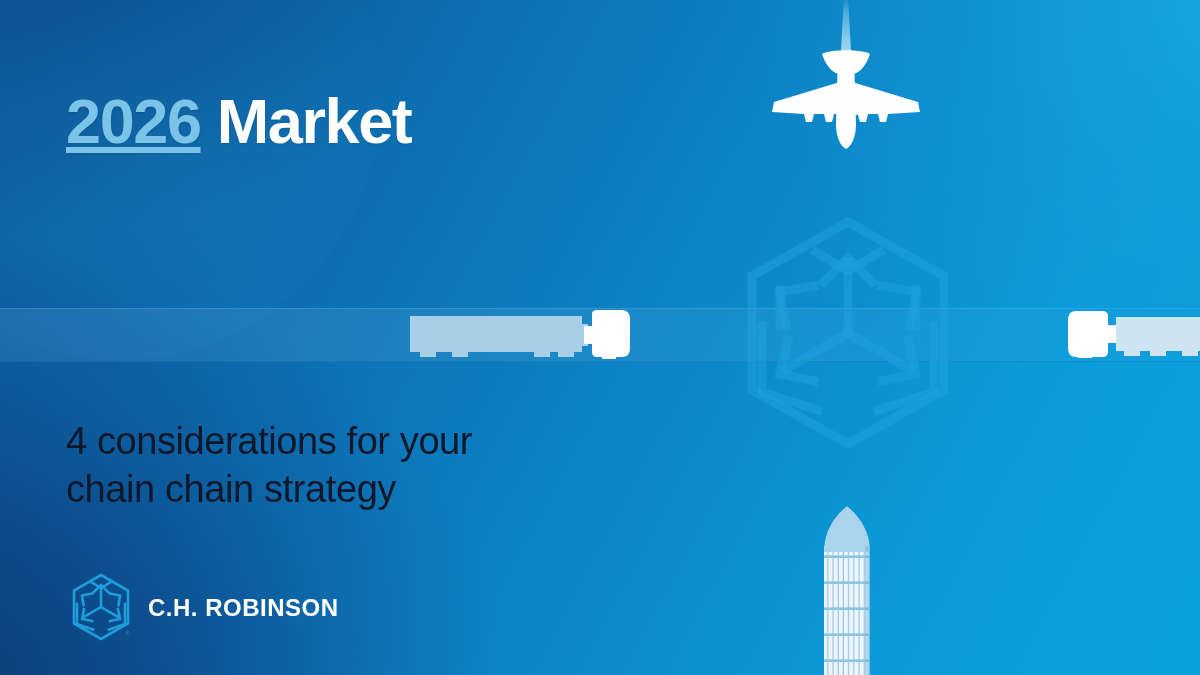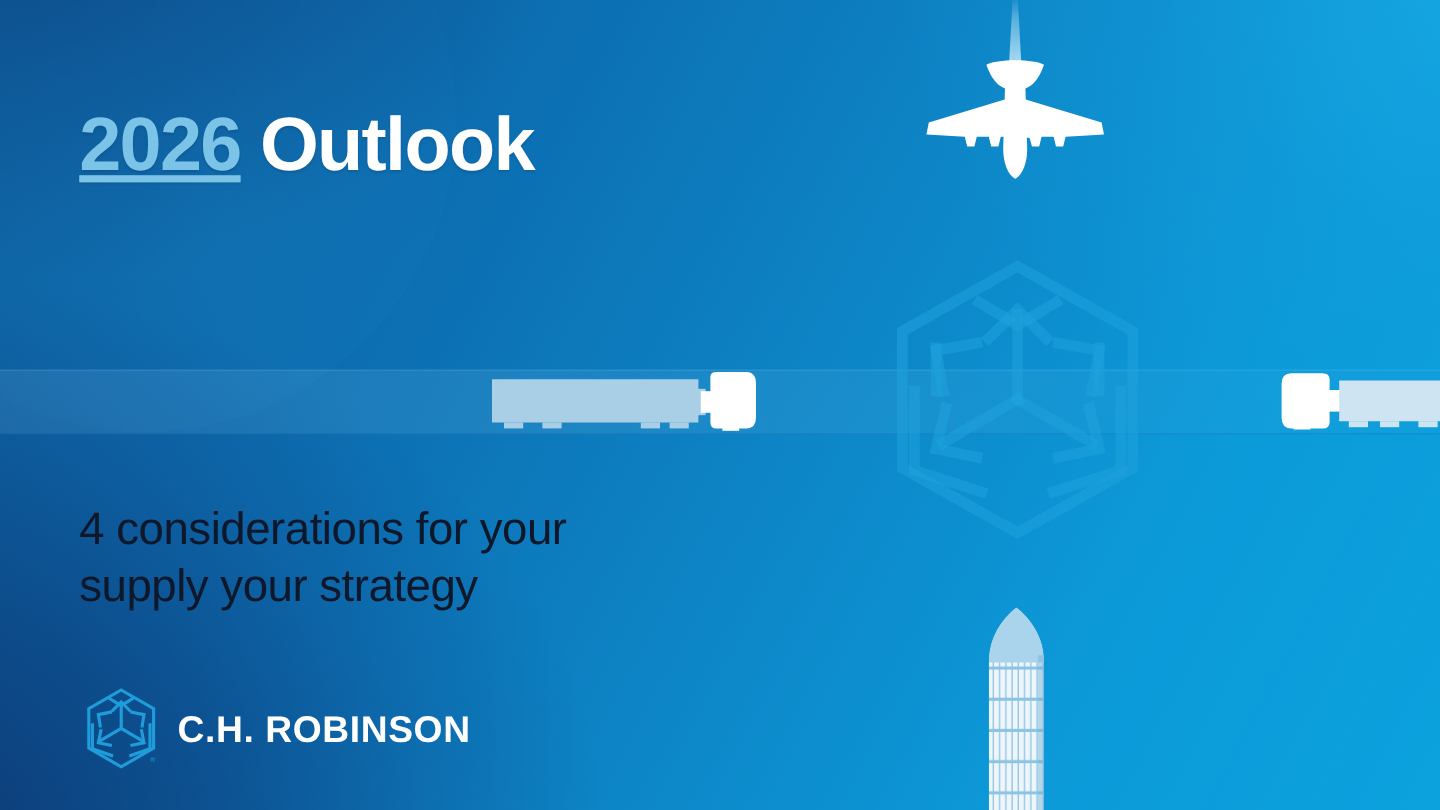--- a/index.html
+++ b/index.html
@@ -136,21 +136,21 @@
     display: flex;
     align-items: center;
     gap: 16px;
   }
   .logo-mark {
     width: 62px;
     height: 70px;
     flex: none;
   }
   .logo-word {
-    font-size: 31px;
+    font-size: 24px;
     font-weight: 700;
     letter-spacing: 0.5px;
     color: #ffffff;
     white-space: nowrap;
   }
 
   
   .watermark {
     position: absolute;
     left: 736px;
@@ -310,26 +310,26 @@
       <rect x="0" y="40" width="58" height="129" fill="url(#winPat)"></rect>
 
       <path d="M29,0 C42,10 52,26 52,44 L52,46 L6,46 L6,44 C6,26 16,10 29,0 Z" fill="#a9d4ec"></path>
 
       <rect x="47" y="40" width="11" height="129" fill="#6fb2da" fill-opacity="0.45"></rect>
       <rect x="0" y="40" width="4" height="129" fill="#cfe6f5" fill-opacity="0.55"></rect>
     </g>
   </svg>
 
   <div class="headline">
-    <span class="year">2026</span><span> Outlook</span><br>
+    <span class="year">2026</span><span> Market</span><br>
   </div>
 
   <div class="subtitle">
     <span>4 considerations for your</span><br>
-    <span>supply your strategy</span>
+    <span>chain chain strategy</span>
   </div>
 
   <div class="logo">
     <svg class="logo-mark" viewBox="0 0 62 70" aria-hidden="true">
       <g fill="none" stroke="#1f9ddb" stroke-width="2.6" stroke-linecap="square" stroke-linejoin="miter">
         <polygon points="31,2 58,17.5 58,50.5 31,66 4,50.5 4,17.5"></polygon>
         <line x1="31" y1="34" x2="31" y2="13"></line>
         <line x1="31" y1="34" x2="13" y2="44.5"></line>
         <line x1="31" y1="34" x2="49" y2="44.5"></line>
         <polyline points="24,19 31,12 38,19"></polyline>

